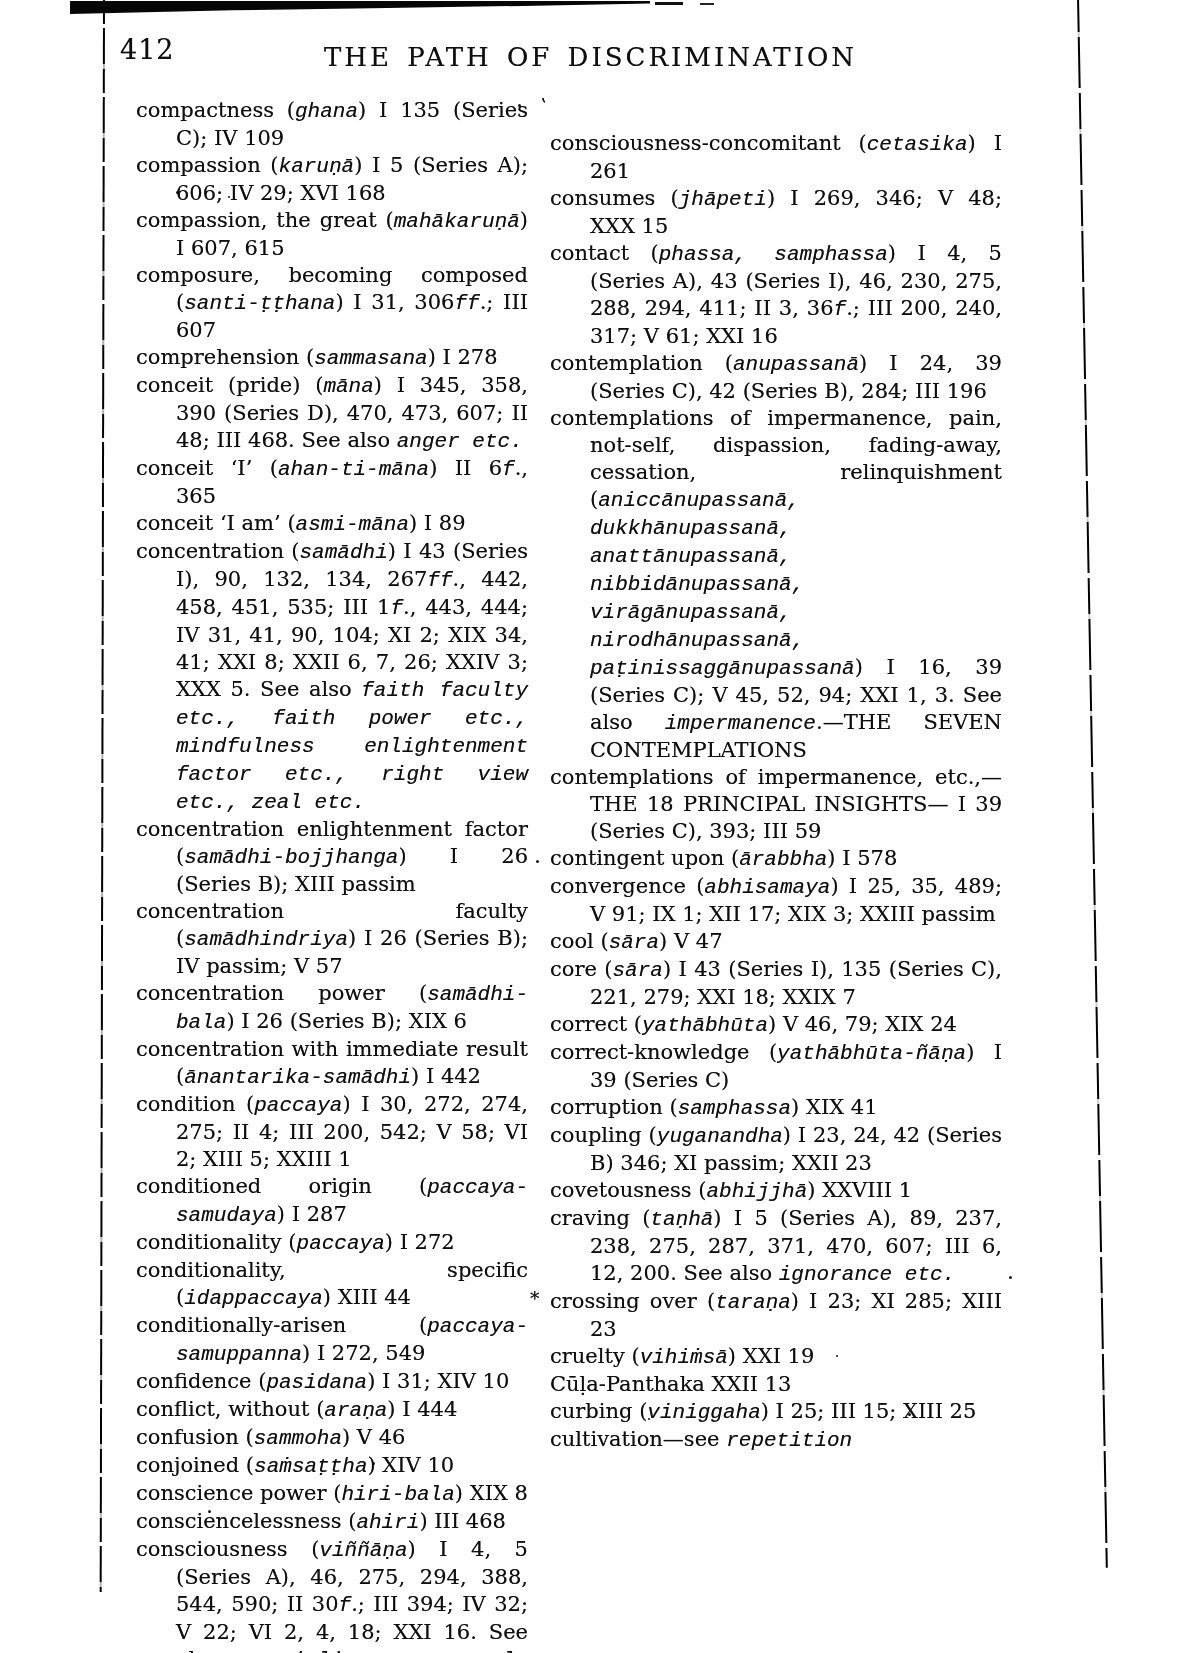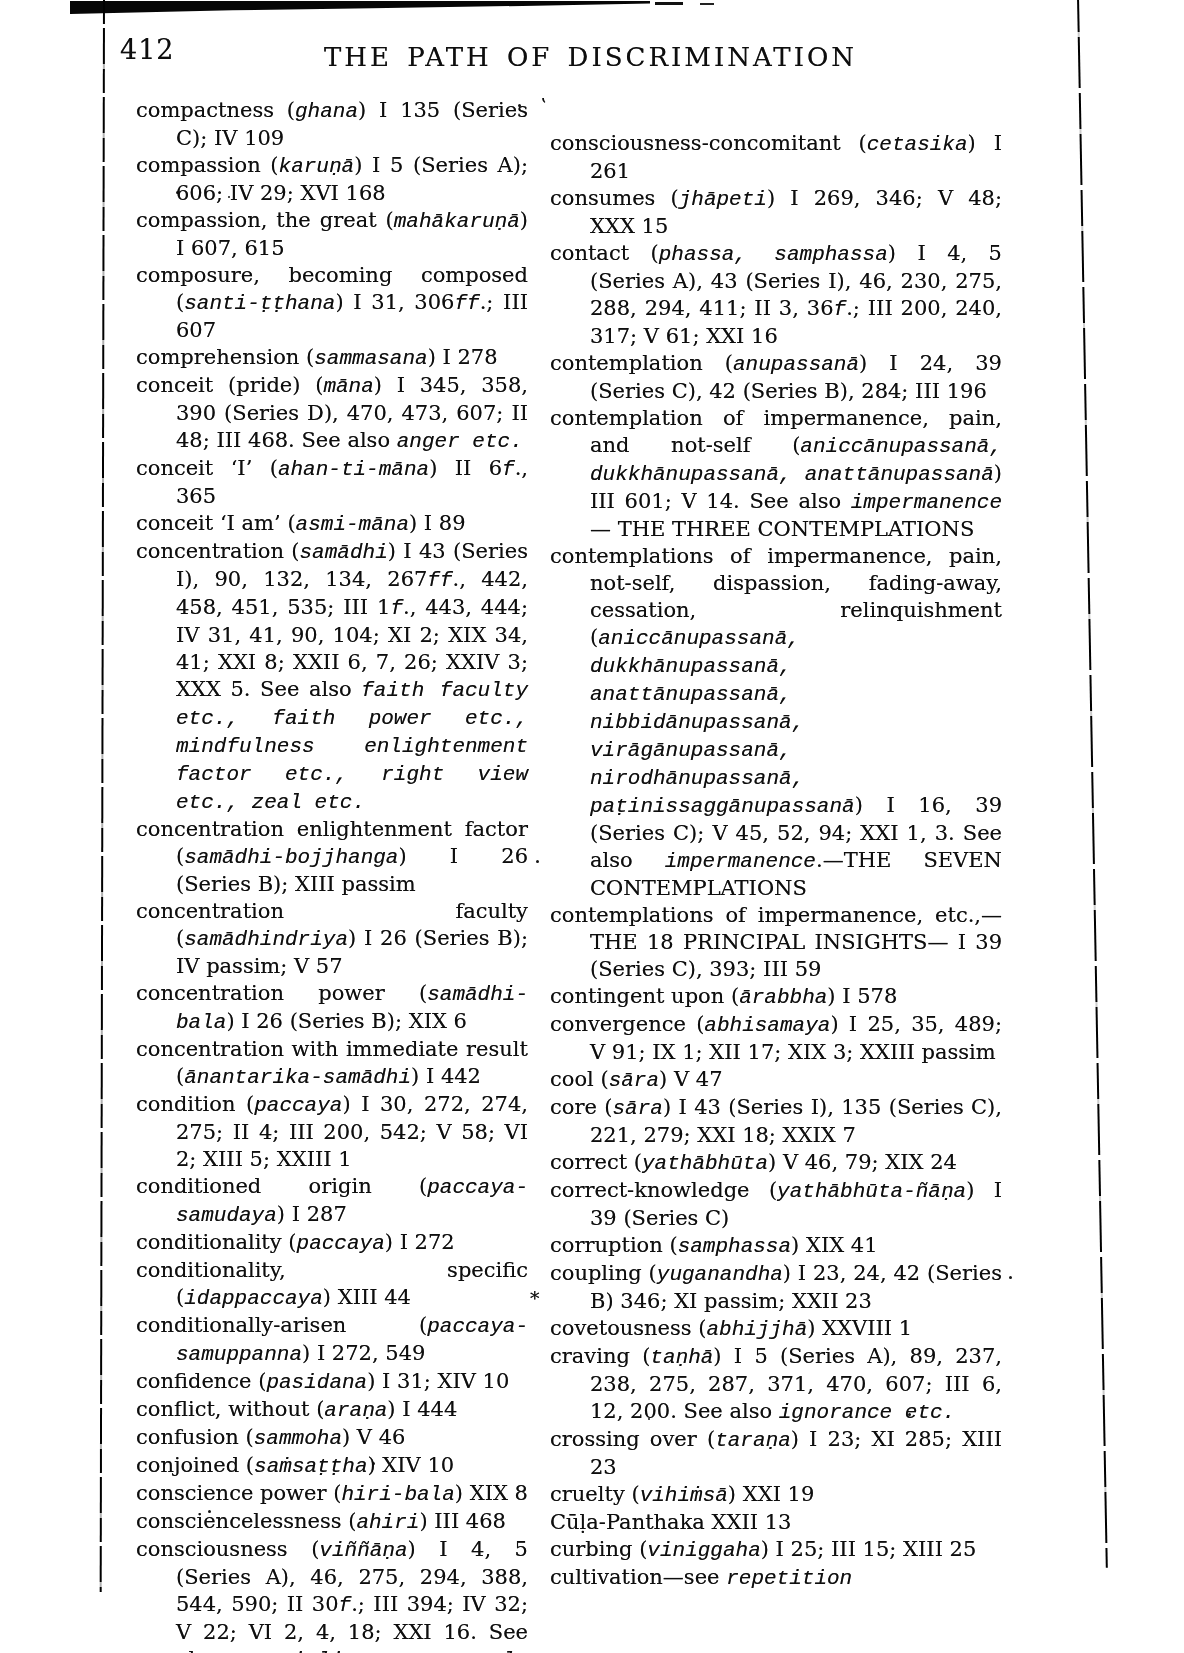--- a/index.html
+++ b/index.html
@@ -111,21 +111,20 @@
       <p class="entry">conjoined (<i>saṁsaṭṭha</i>) XIV 10</p>
       <p class="entry">conscience power (<i>hiri-bala</i>) XIX 8</p>
       <p class="entry">consciencelessness (<i>ahiri</i>) III 468</p>
       <p class="entry">consciousness (<i>viññāṇa</i>) I 4, 5 (Series A), 46, 275, 294, 388, 544, 590; II 30<i>f</i>.; III 394; IV 32; V 22; VI 2, 4, 18; XXI 16. See also <i>materiality etc., zeal, etc., ignorance etc.</i></p>
     </div>
   <div class="col col-right">
       <p class="entry">consciousness-concomitant (<i>cetasika</i>) I 261</p>
       <p class="entry">consumes (<i>jhāpeti</i>) I 269, 346; V 48; XXX 15</p>
       <p class="entry">contact (<i>phassa, samphassa</i>) I 4, 5 (Series A), 43 (Series I), 46, 230, 275, 288, 294, 411; II 3, 36<i>f</i>.; III 200, 240, 317; V 61; XXI 16</p>
       <p class="entry">contemplation (<i>anupassanā</i>) I 24, 39 (Series C), 42 (Series B), 284; III 196</p>
-      <p class="entry">contemplation of impermanence, pain, and not-self (<i>aniccānupassanā, dukkhānupassanā, anattānupassanā</i>) III 601; V 14. See also <i>impermanence</i>— THE THREE CONTEMPLATIONS</p>
       <p class="entry">contemplations of impermanence, pain, not-self, dispassion, fading-away, cessation, relinquishment (<i>aniccānupassanā, dukkhānupassanā, anattānupassanā, nibbidānupassanā, virāgānupassanā, nirodhānupassanā, paṭinissaggānupassanā</i>) I 16, 39 (Series C); V 45, 52, 94; XXI 1, 3. See also <i>impermanence</i>.—THE SEVEN CONTEMPLATIONS</p>
       <p class="entry">contemplations of impermanence, etc.,— THE 18 PRINCIPAL INSIGHTS— I 39 (Series C), 393; III 59</p>
       <p class="entry">contingent upon (<i>ārabbha</i>) I 578</p>
       <p class="entry">convergence (<i>abhisamaya</i>) I 25, 35, 489; V 91; IX 1; XII 17; XIX 3; XXIII passim</p>
       <p class="entry">cool (<i>sāra</i>) V 47</p>
       <p class="entry">core (<i>sāra</i>) I 43 (Series I), 135 (Series C), 221, 279; XXI 18; XXIX 7</p>
       <p class="entry">correct (<i>yathābhūta</i>) V 46, 79; XIX 24</p>
       <p class="entry">correct-knowledge (<i>yathābhūta-ñāṇa</i>) I 39 (Series C)</p>
       <p class="entry">corruption (<i>samphassa</i>) XIX 41</p>
       <p class="entry">coupling (<i>yuganandha</i>) I 23, 24, 42 (Series B) 346; XI passim; XXII 23</p>

